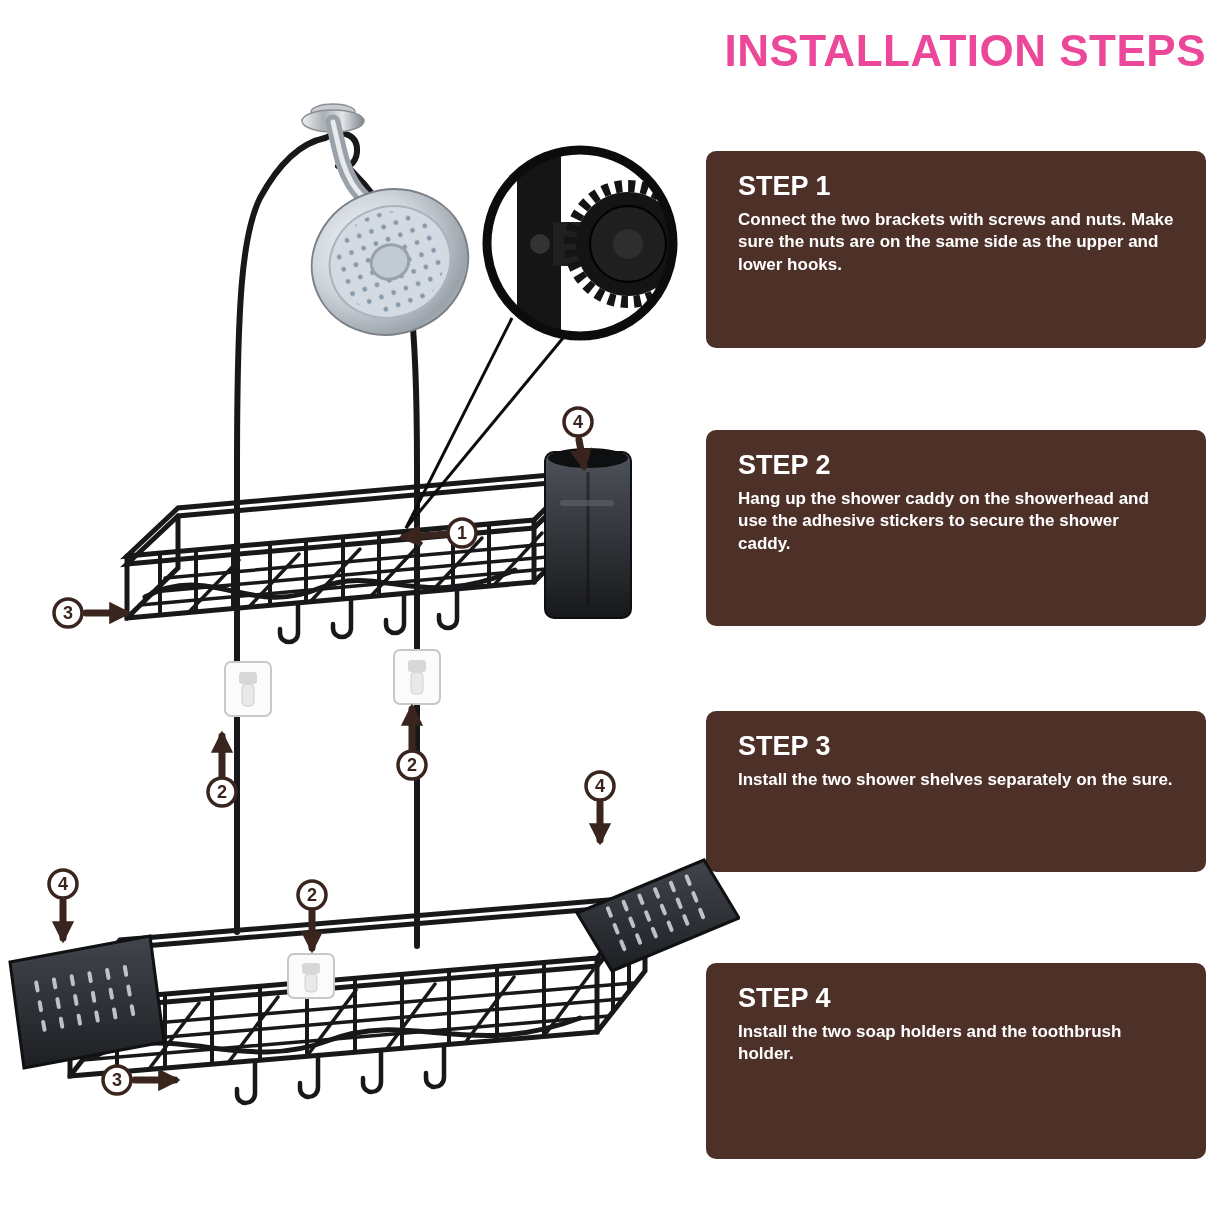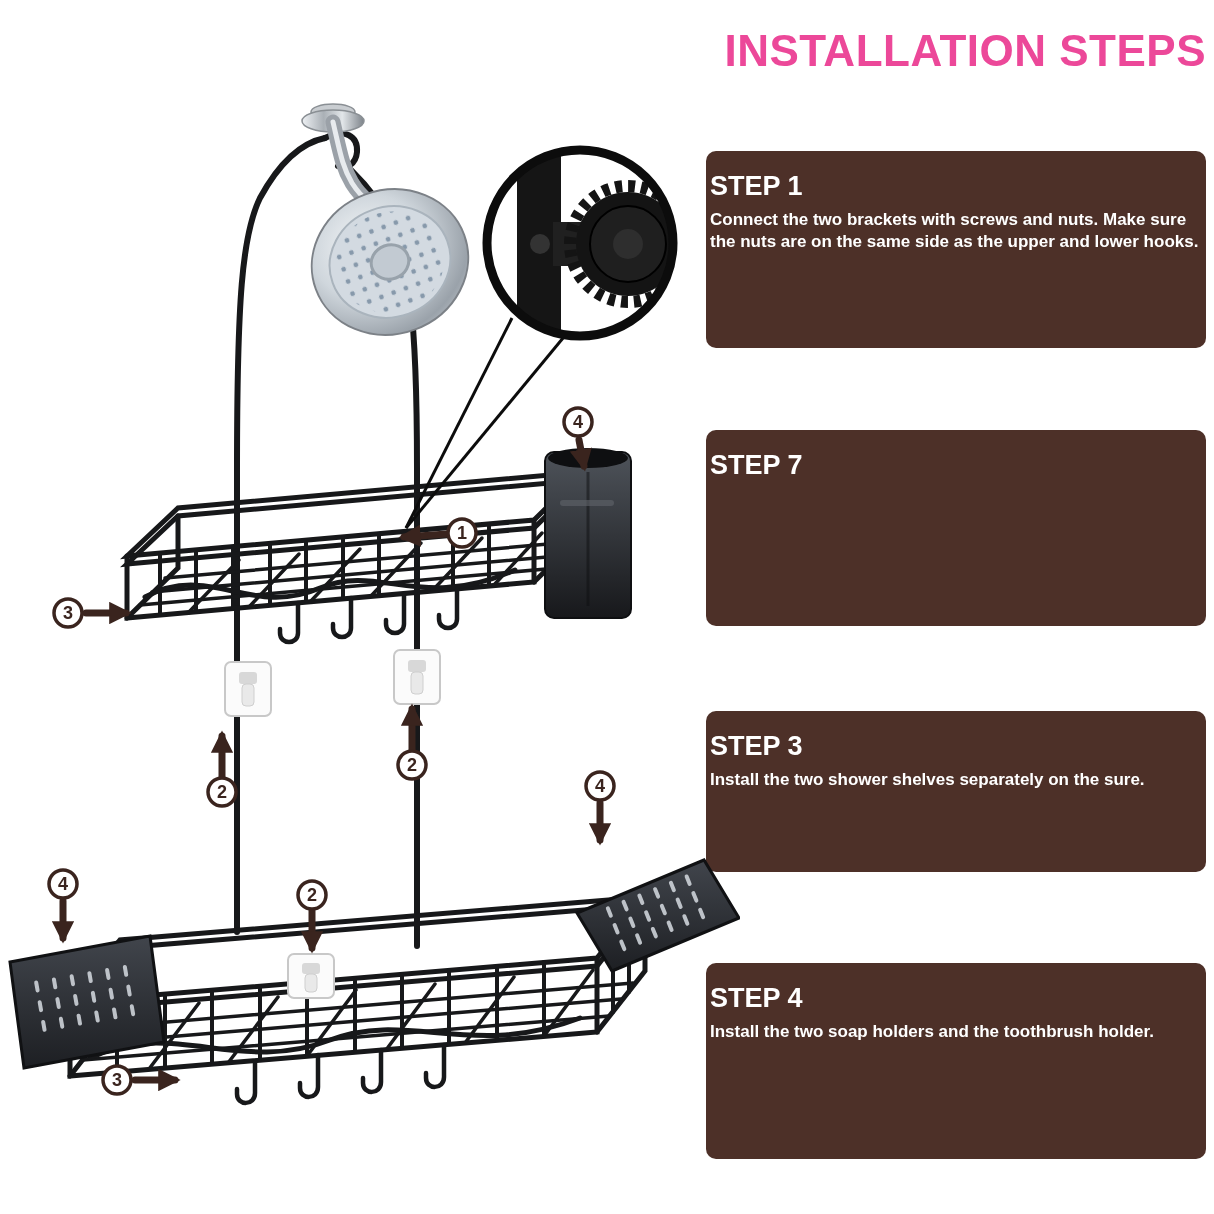--- a/index.html
+++ b/index.html
@@ -4,21 +4,21 @@
 <style>
   html,body{margin:0;padding:0;background:#ffffff;}
   body{font-family:"Liberation Sans","DejaVu Sans",sans-serif;}
   #canvas{position:relative;width:1214px;height:1214px;background:#ffffff;overflow:hidden;}
   #main-title{
     position:absolute;top:26px;right:8px;width:640px;text-align:right;
     font-size:44px;font-weight:bold;letter-spacing:.5px;color:#ec4899;white-space:nowrap;
   }
   .step-panel{
     position:absolute;left:706px;width:500px;background:#4d3028;border-radius:10px;
-    color:#ffffff;padding:20px 4px;box-sizing:border-box;
+    color:#ffffff;padding:20px 32px;box-sizing:border-box;
   }
   .step-label{font-size:27px;font-weight:bold;margin-bottom:7px;}
   .step-text{font-size:17px;font-weight:bold;line-height:1.32;}
   #panel-1{top:151px;height:197px;}
   #panel-2{top:430px;height:196px;}
   #panel-3{top:711px;height:161px;}
   #panel-4{top:963px;height:196px;}
   #illustration{position:absolute;left:0;top:0;}
 </style>
 </head>
@@ -26,21 +26,22 @@
 
 <div id="canvas">
 
   <div id="main-title">INSTALLATION STEPS</div>
 
   <div class="step-panel" id="panel-1">
     <div class="step-label">STEP 1</div>
     <div class="step-text">Connect the two brackets with screws and nuts. Make sure the nuts are on the same side as the upper and lower hooks.</div>
   </div>
   <div class="step-panel" id="panel-2">
-    <div class="step-label">STEP 7</div>
+    <div class="step-label">STEP 2</div>
+    <div class="step-text">Hang up the shower caddy on the showerhead and use the adhesive stickers to secure the shower caddy.</div>
   </div>
   <div class="step-panel" id="panel-3">
     <div class="step-label">STEP 3</div>
     <div class="step-text">Install the two shower shelves separately on the sure.</div>
   </div>
   <div class="step-panel" id="panel-4">
     <div class="step-label">STEP 4</div>
     <div class="step-text">Install the two soap holders and the toothbrush holder.</div>
   </div>
 

